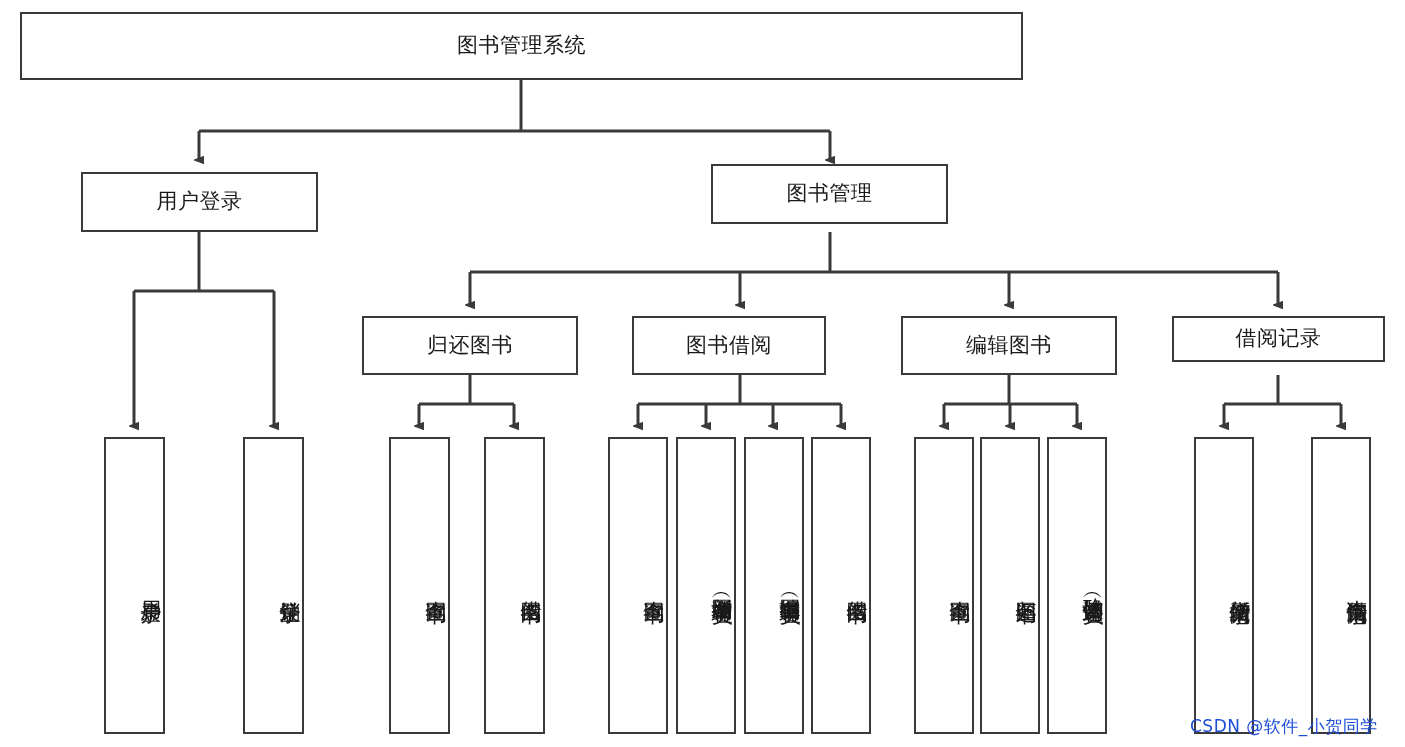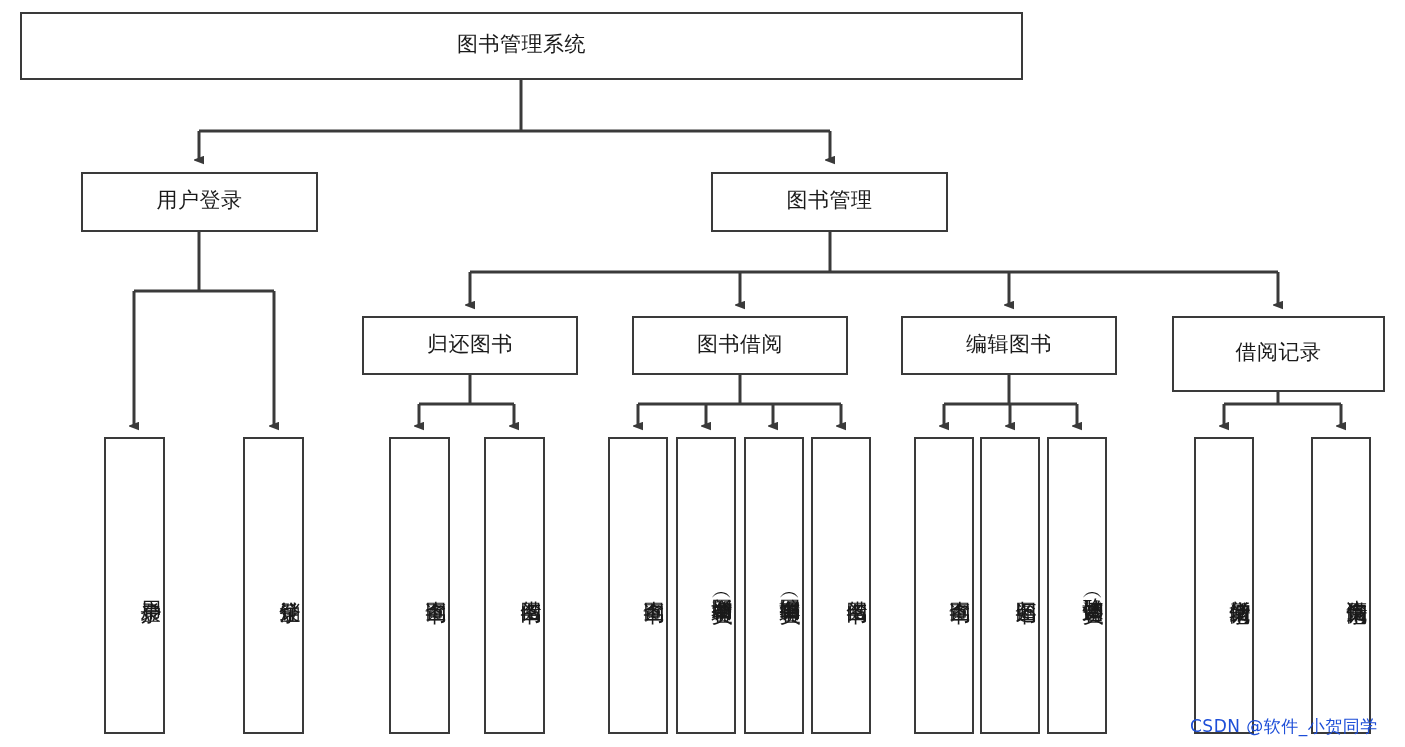--- a/index.html
+++ b/index.html
@@ -33,21 +33,20 @@
     display: flex;
     align-items: center;
     justify-content: center;
     color: #1a1a1a;
     font-family: "DejaVu Sans", "Liberation Sans", sans-serif;
   }
   .node.h {
     font-size: 21px;
     line-height: 1.2;
     letter-spacing: 0.5px;
-    font-family: Liberation Mono, monospace;
   }
   .node.v {
     font-size: 21px;
     writing-mode: vertical-rl;
     text-orientation: upright;
     line-height: 1.18;
     letter-spacing: 1px;
     padding: 6px 0;
     align-items: flex-start;
     justify-content: center;
@@ -124,37 +123,37 @@
   </svg>
 
   <div class="node h" style="left:20px; top:12px; width:1003px; height:68px;">
     <span>图书管理系统</span>
   </div>
 
   <div class="node h" style="left:81px; top:172px; width:237px; height:60px;">
     <span>用户登录</span>
   </div>
 
-  <div class="node h" style="left:711px; top:172px; width:237px; height:60px;">
+  <div class="node h" style="left:711px; top:164px; width:237px; height:60px;">
     <span>图书管理</span>
   </div>
 
   <div class="node h" style="left:362px; top:316px; width:216px; height:59px;">
     <span>归还图书</span>
   </div>
 
-  <div class="node h" style="left:632px; top:316px; width:216px; height:59px;">
+  <div class="node h" style="left:632px; top:316px; width:194px; height:59px;">
     <span>图书借阅</span>
   </div>
 
   <div class="node h" style="left:901px; top:316px; width:216px; height:59px;">
     <span>编辑图书</span>
   </div>
 
-  <div class="node h" style="left:1172px; top:316px; width:213px; height:76px;">
+  <div class="node h" style="left:1172px; top:316px; width:213px; height:46px;">
     <span>借阅记录</span>
   </div>
 
   <div class="node v" style="left:104px; top:437px; width:61px; height:297px;">
     <span class="vlabel">用户登录</span>
   </div>
 
   <div class="node v" style="left:243px; top:437px; width:61px; height:297px;">
     <span class="vlabel">注销登录</span>
   </div>

